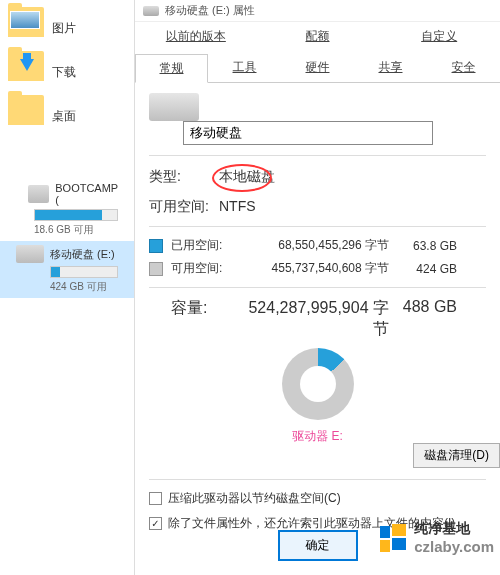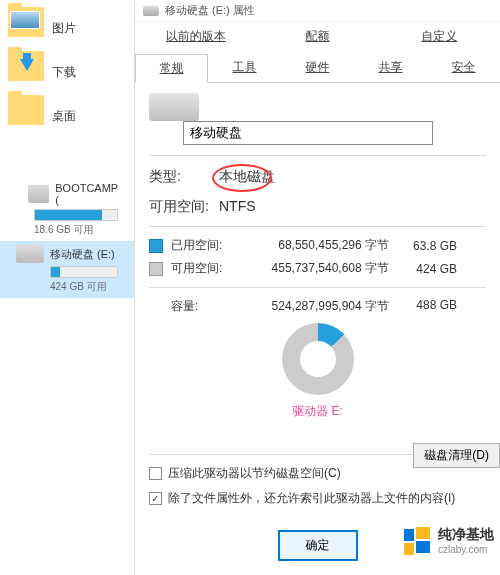--- a/index.html
+++ b/index.html
@@ -46,21 +46,21 @@
 .divider { border-top: 1px solid #ddd; margin: 10px 0; }
 
 .usage-row { display: flex; align-items: center; font-size: 12px; color: #333; margin: 6px 0; }
 .usage-swatch { width: 14px; height: 14px; margin-right: 8px; }
 .usage-swatch.blue { background: #26a0da; border: 1px solid #1a7db0; }
 .usage-swatch.gray { background: #ccc; border: 1px solid #999; }
 .usage-label { width: 68px; }
 .usage-bytes { width: 150px; text-align: right; }
 .usage-human { width: 68px; text-align: right; }
 
-.capacity-row { display: flex; font-size: 12px; color: #333; margin: 6px 0 6px 22px; }
+.capacity-row { display: flex; font-size: 16px; color: #333; margin: 6px 0 6px 22px; }
 
 .donut-wrap { text-align: center; margin: 8px 0 4px 0; }
 .donut { width: 72px; height: 72px; border-radius: 50%; background: conic-gradient(#26a0da 0deg 47deg, #ccc 47deg 360deg); display: inline-block; position: relative; }
 .donut::after { content: ""; position: absolute; top: 18px; left: 18px; width: 36px; height: 36px; background: #fff; border-radius: 50%; }
 .drive-letter { text-align: center; font-size: 12px; color: #ec4899; margin-top: 4px; }
 
 .cleanup-btn { position: absolute; right: 0; top: 360px; border: 1px solid #adadad; padding: 3px 10px; font-size: 12px; background: #f0f0f0; }
 
 .chk-row { display: flex; align-items: center; font-size: 12px; color: #333; margin: 8px 0 0 0; }
 .chk { width: 13px; height: 13px; border: 1px solid #888; margin-right: 6px; display: inline-flex; align-items: center; justify-content: center; font-size: 10px; color: #333; }
@@ -70,21 +70,21 @@
 .btn.primary { border: 2px solid #0078d7; background: #eaf4fd; }
 
 .watermark { position: absolute; right: 6px; bottom: 20px; display: flex; align-items: center; }
 .wm-logo { width: 28px; height: 28px; position: relative; margin-right: 6px; }
 .wm-logo span { position: absolute; background: #0078d7; }
 .wm-logo span:nth-child(1) { width: 10px; height: 12px; left: 0; top: 2px; }
 .wm-logo span:nth-child(2) { width: 14px; height: 12px; left: 12px; top: 0; background: #ffb71b; }
 .wm-logo span:nth-child(3) { width: 10px; height: 12px; left: 0; top: 16px; background: #ffb71b; }
 .wm-logo span:nth-child(4) { width: 14px; height: 12px; left: 12px; top: 14px; }
 .wm-text { font-size: 14px; font-weight: bold; color: #333; }
-.wm-sub { font-size: 10px; color: #888; }
+.wm-sub { font-size: 15px; color: #888; font-weight: bold; }
 </style>
 </head>
 <body>
 
 <div class="left-panel">
   <div class="folder-item">
     <div class="folder-icon">
         <div class="folder-overlay-img"></div>
       </div>
     <div class="folder-label">图片</div>

